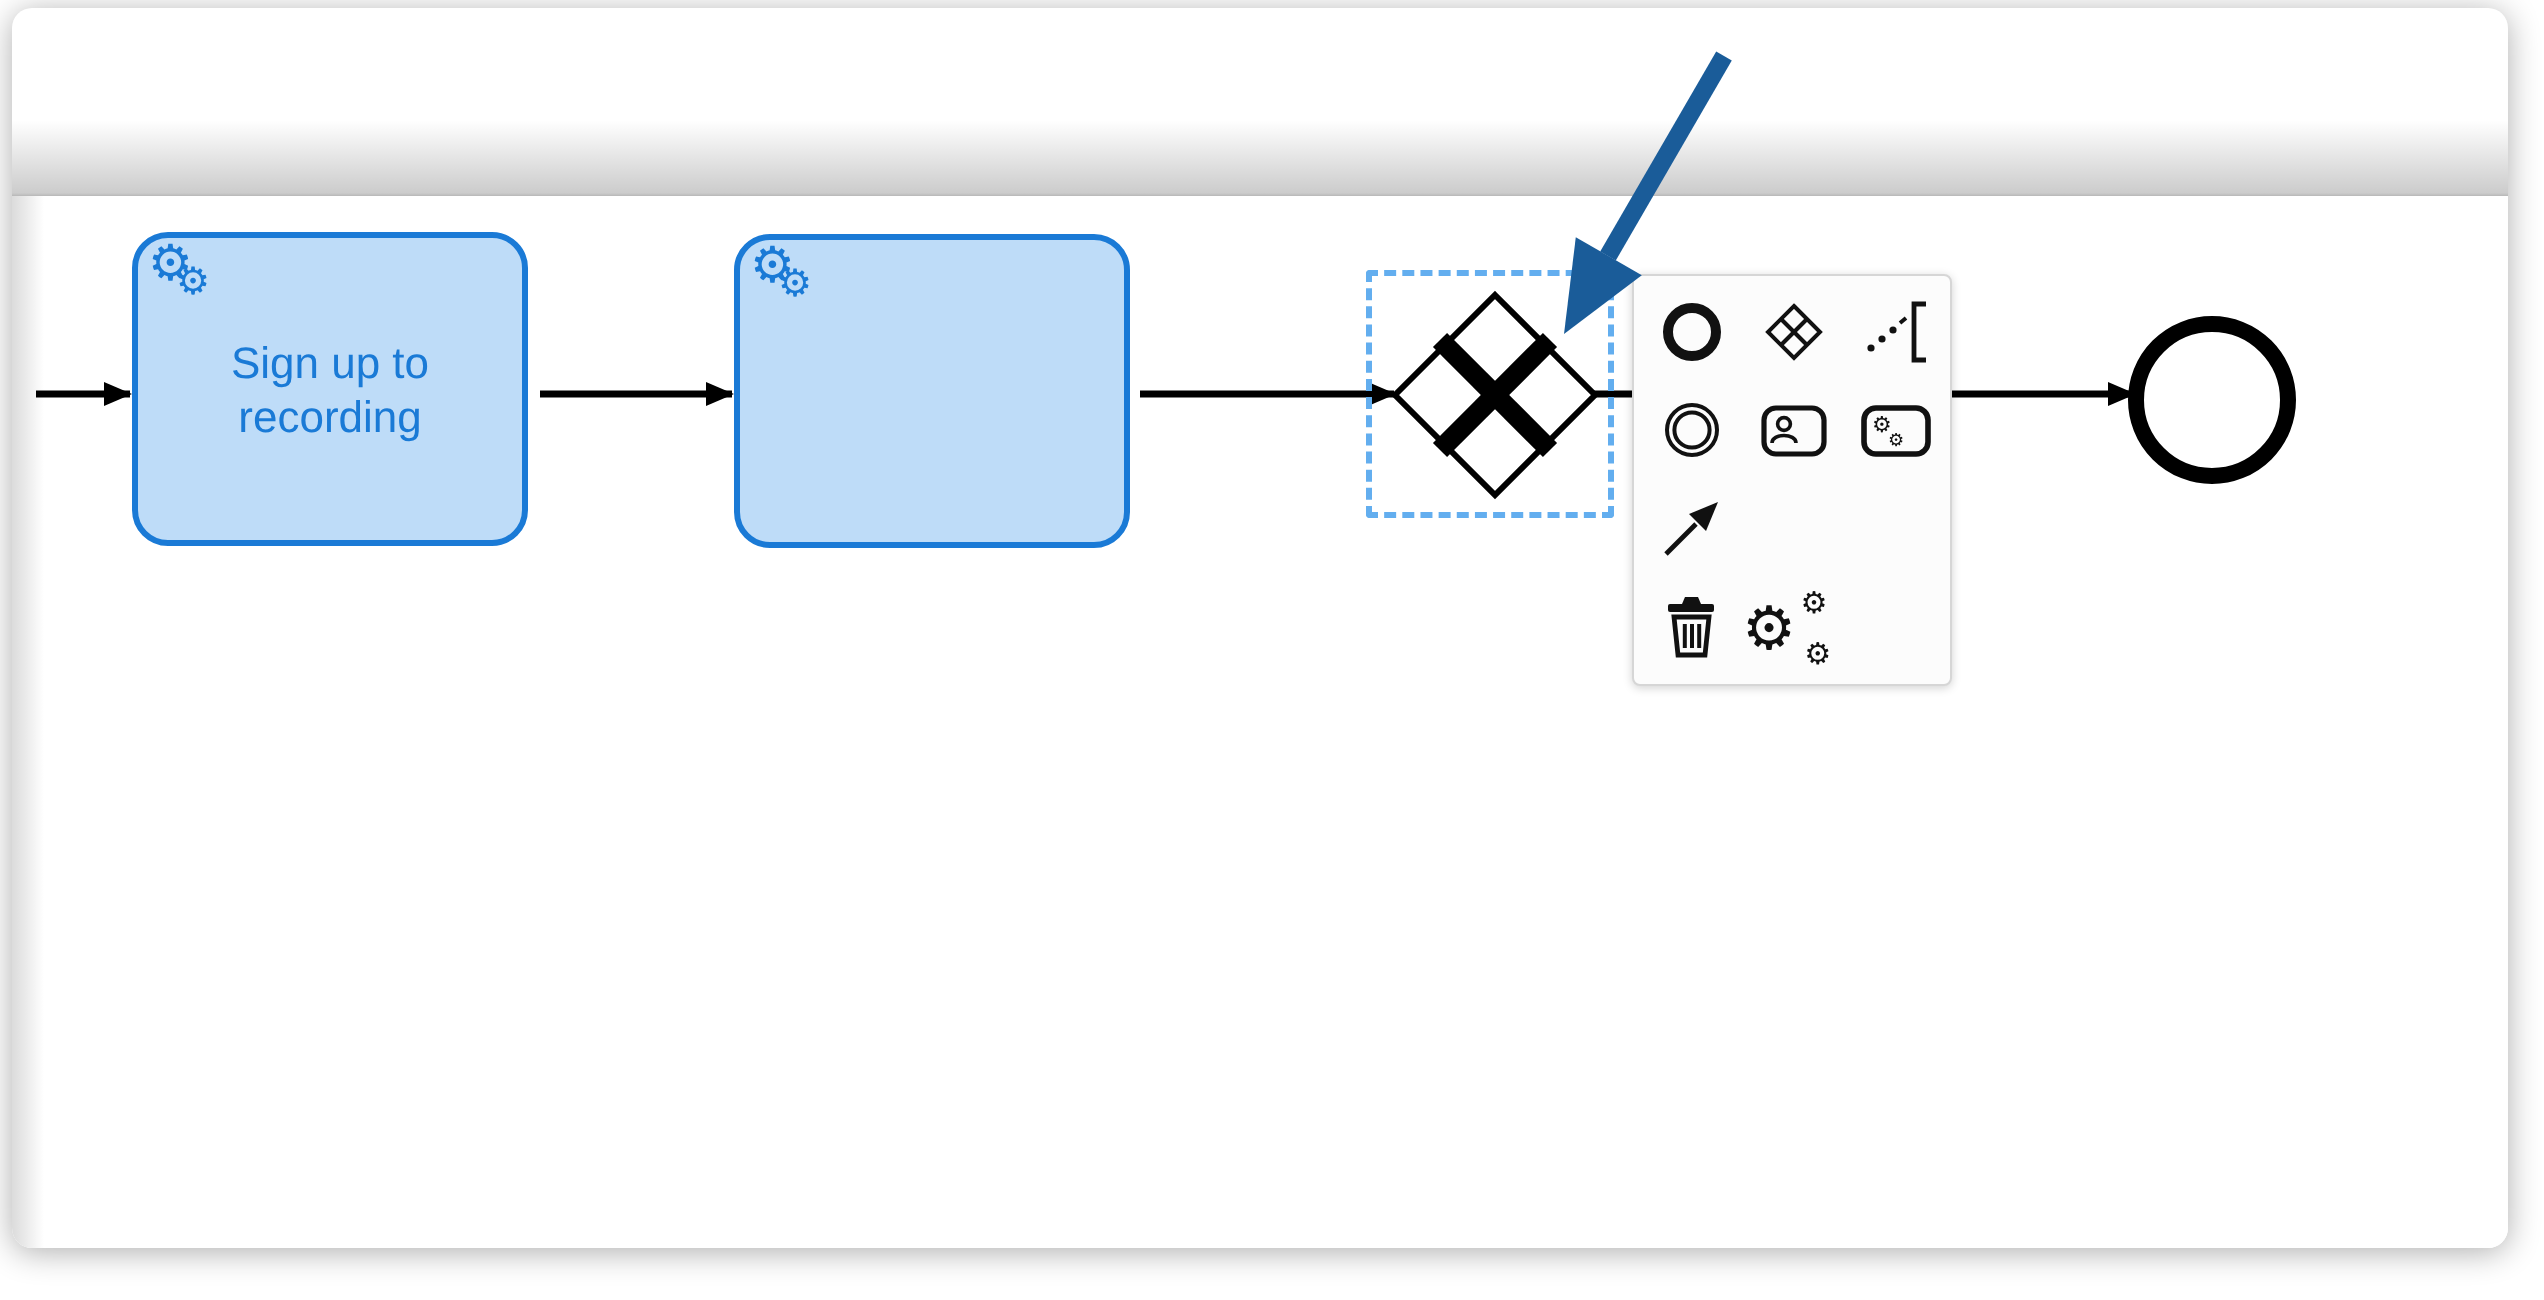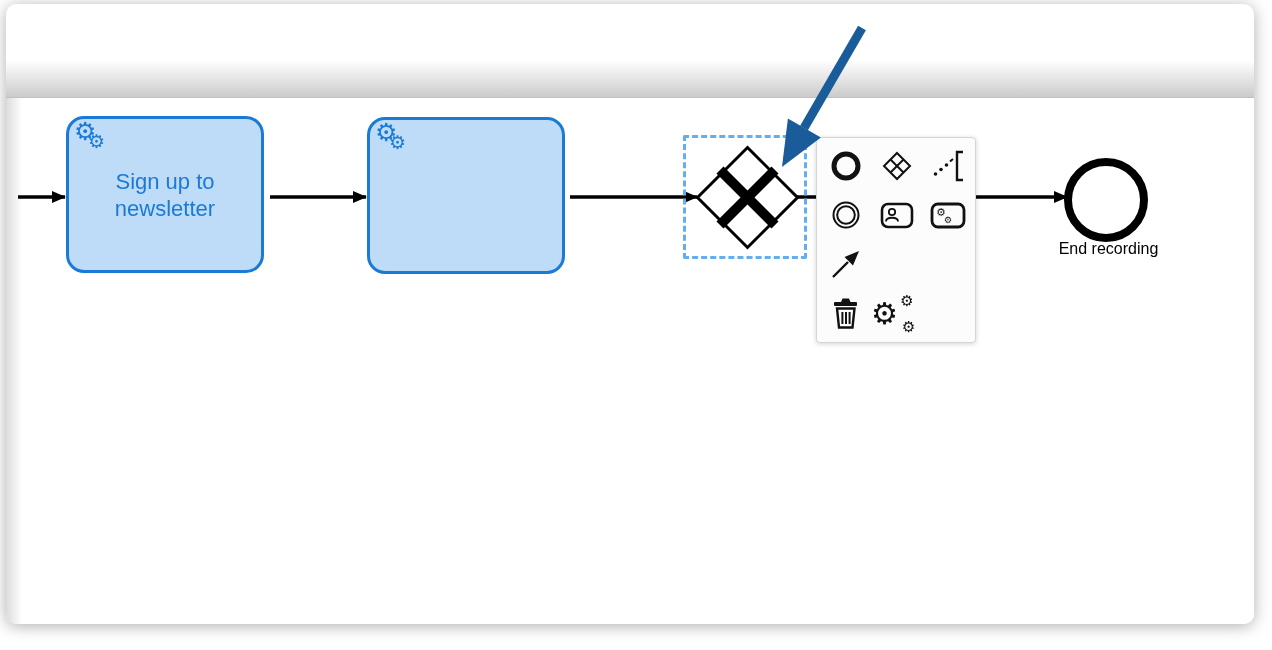--- a/index.html
+++ b/index.html
@@ -115,32 +115,31 @@
   </svg>
 
   <div class="selection-box"></div>
 
   <div class="bpmn-task task-1">
     <div class="service-marker">
       <span class="g1">⚙</span>
       <span class="g2">⚙</span>
     </div>
     <div>Sign up to</div>
-    <div>newsletter</div>
+    <div>recording</div>
   </div>
 
   <div class="bpmn-task task-2">
     <div class="service-marker">
       <span class="g1">⚙</span>
       <span class="g2">⚙</span>
     </div>
   </div>
 
   <div class="end-event"></div>
-  <div class="end-event-label">End recording</div>
 
   <div class="context-pad">
     <button class="pad-entry" title="">
       <svg width="34" height="34" viewBox="0 0 34 34">
         <circle cx="17" cy="17" r="12" fill="none" stroke="#111" stroke-width="5"></circle>
       </svg>
     </button>
     <button class="pad-entry">
       <svg width="34" height="34" viewBox="0 0 34 34">
         <path d="M17,4 L30,17 L17,30 L4,17 Z" fill="none" stroke="#111" stroke-width="2"></path>

